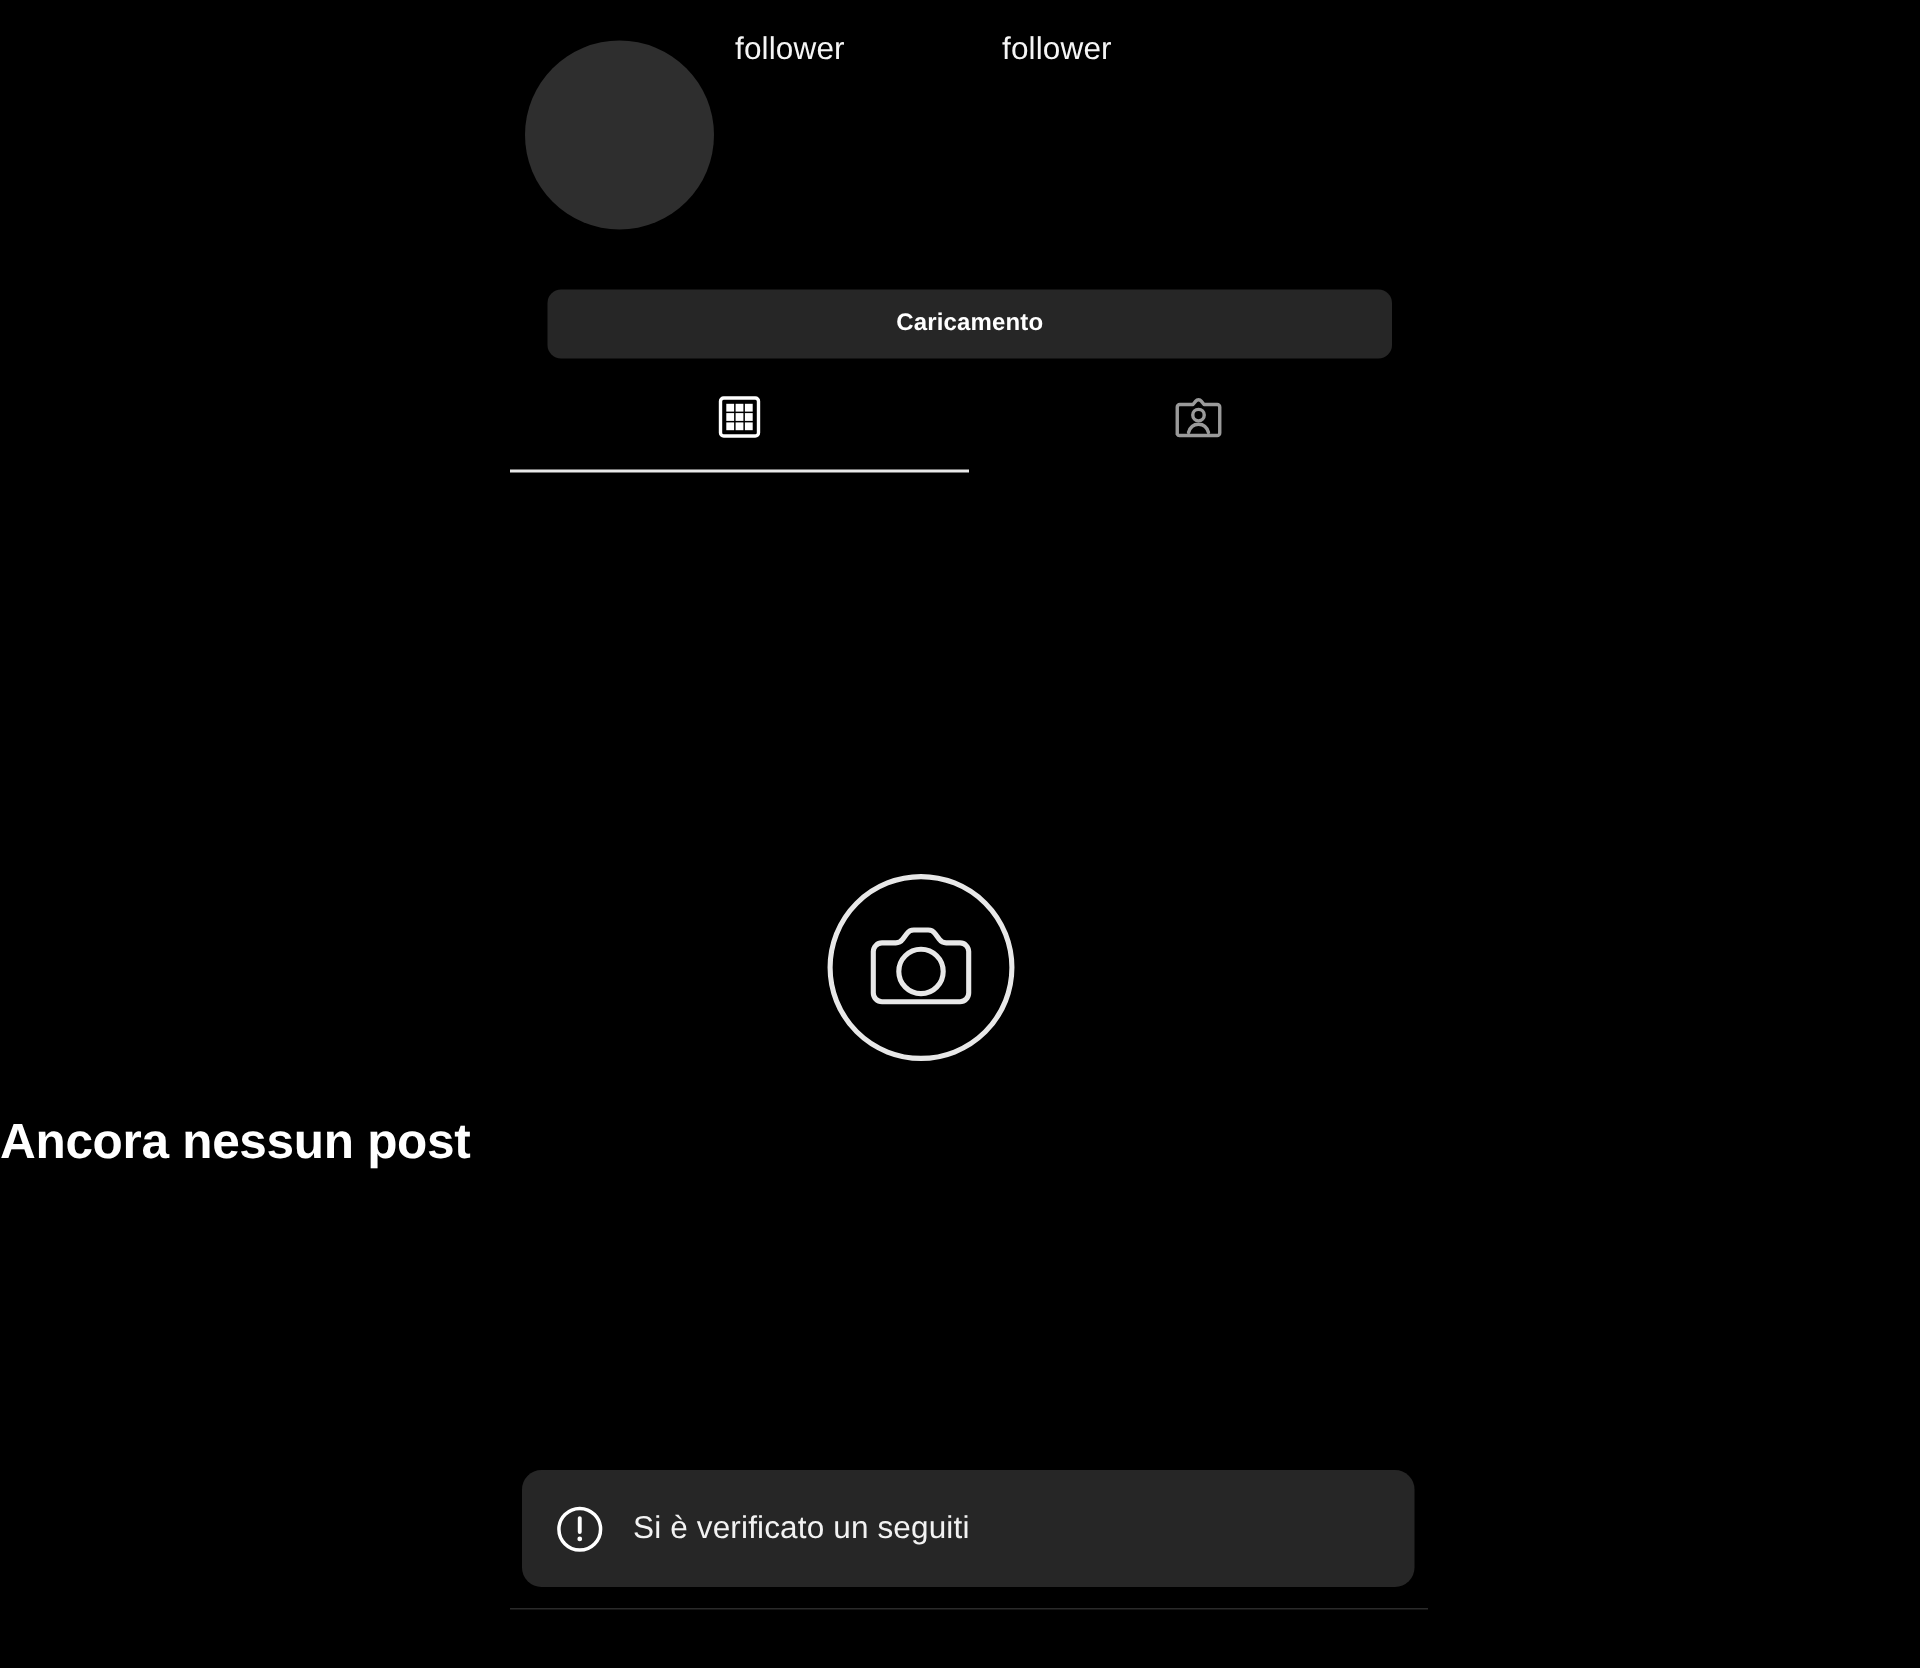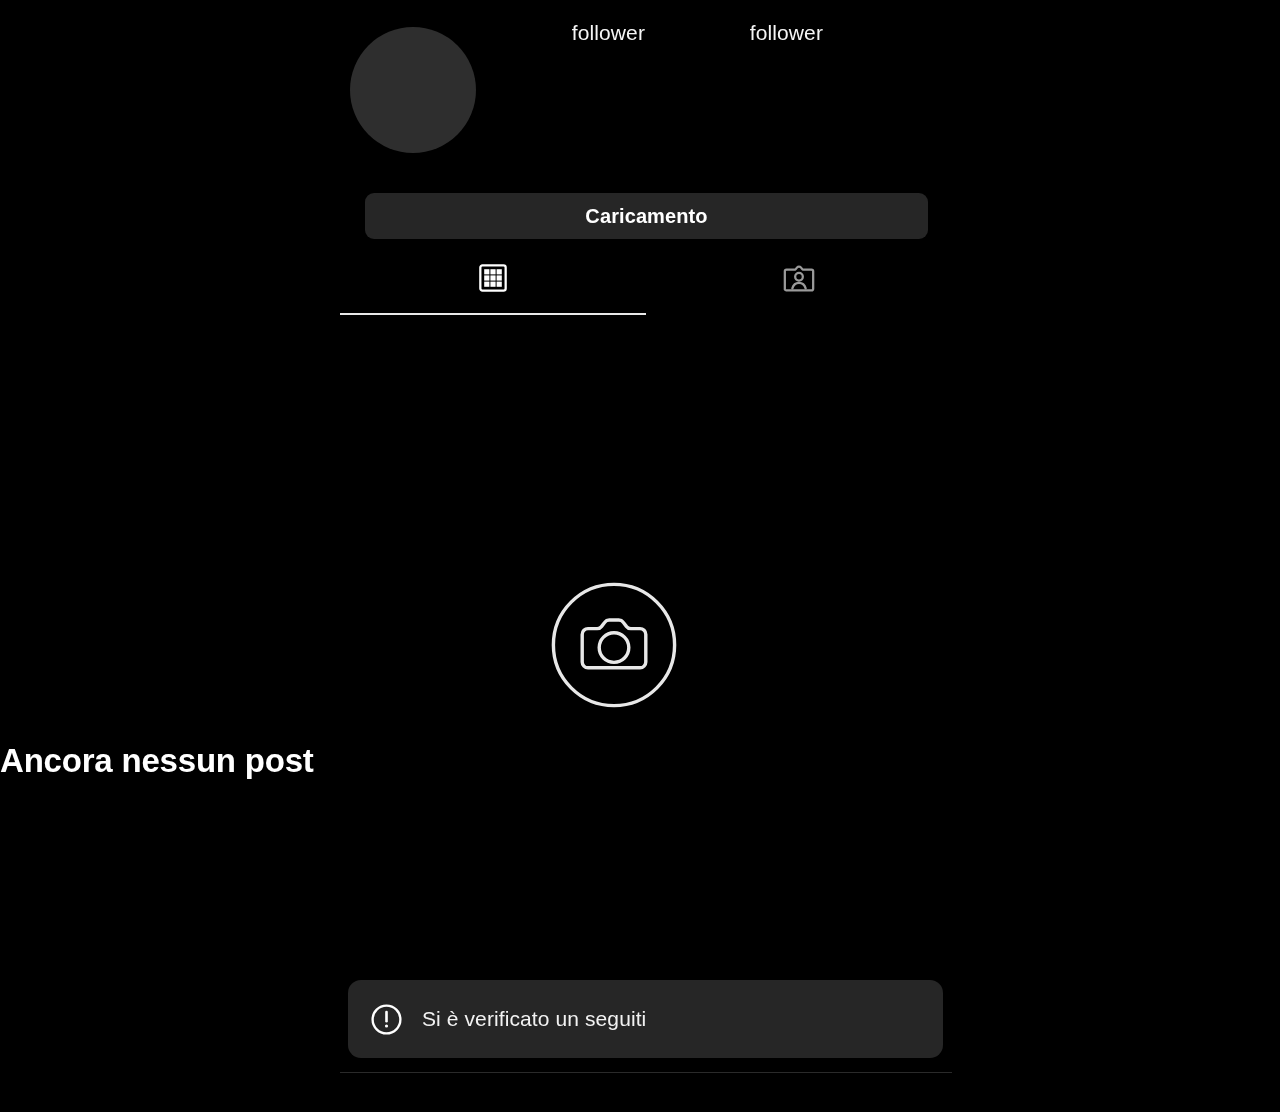--- a/index.html
+++ b/index.html
@@ -38,42 +38,42 @@
     top: 27px;
     width: 126px;
     height: 126px;
     border-radius: 50%;
     background: #2e2e2e;
   }
 
   .stat {
     position: absolute;
     top: 20px;
-    text-align: right;
+    text-align: left;
     font-size: 21px;
     line-height: 26px;
     color: #f5f5f5;
     letter-spacing: 0.1px;
   }
   .stat-followers { left: 490px; width: 155px; }
   .stat-following { left: 668px; width: 155px; }
 
   
   .action-button {
     position: absolute;
     left: 365px;
     top: 193px;
     width: 563px;
     height: 46px;
     background: #262626;
     border: none;
     border-radius: 9px;
     color: #ffffff;
     font-family: "Liberation Sans", sans-serif;
-    font-size: 20px;
+    font-size: 16px;
     font-weight: 700;
     letter-spacing: 0.1px;
     cursor: pointer;
     padding: 0;
   }
 
   
   .tabs {
     position: absolute;
     left: 340px;

